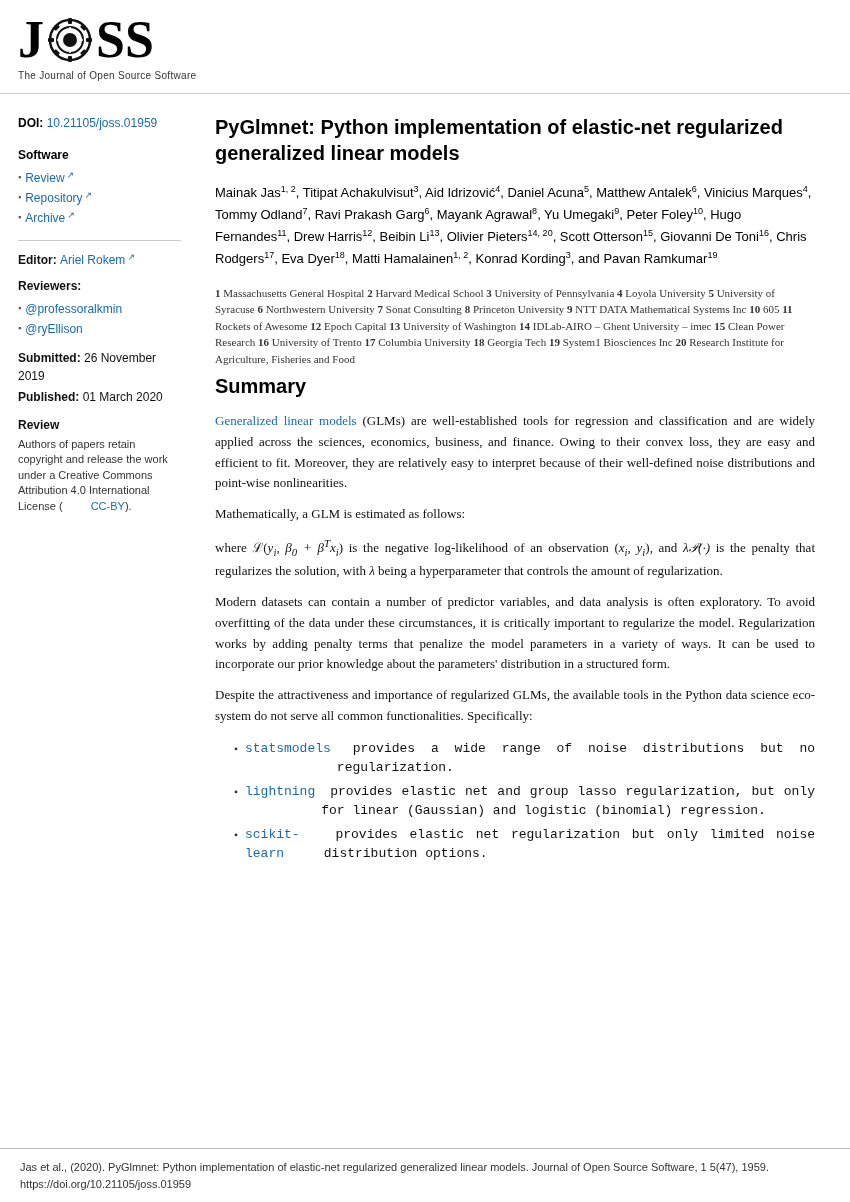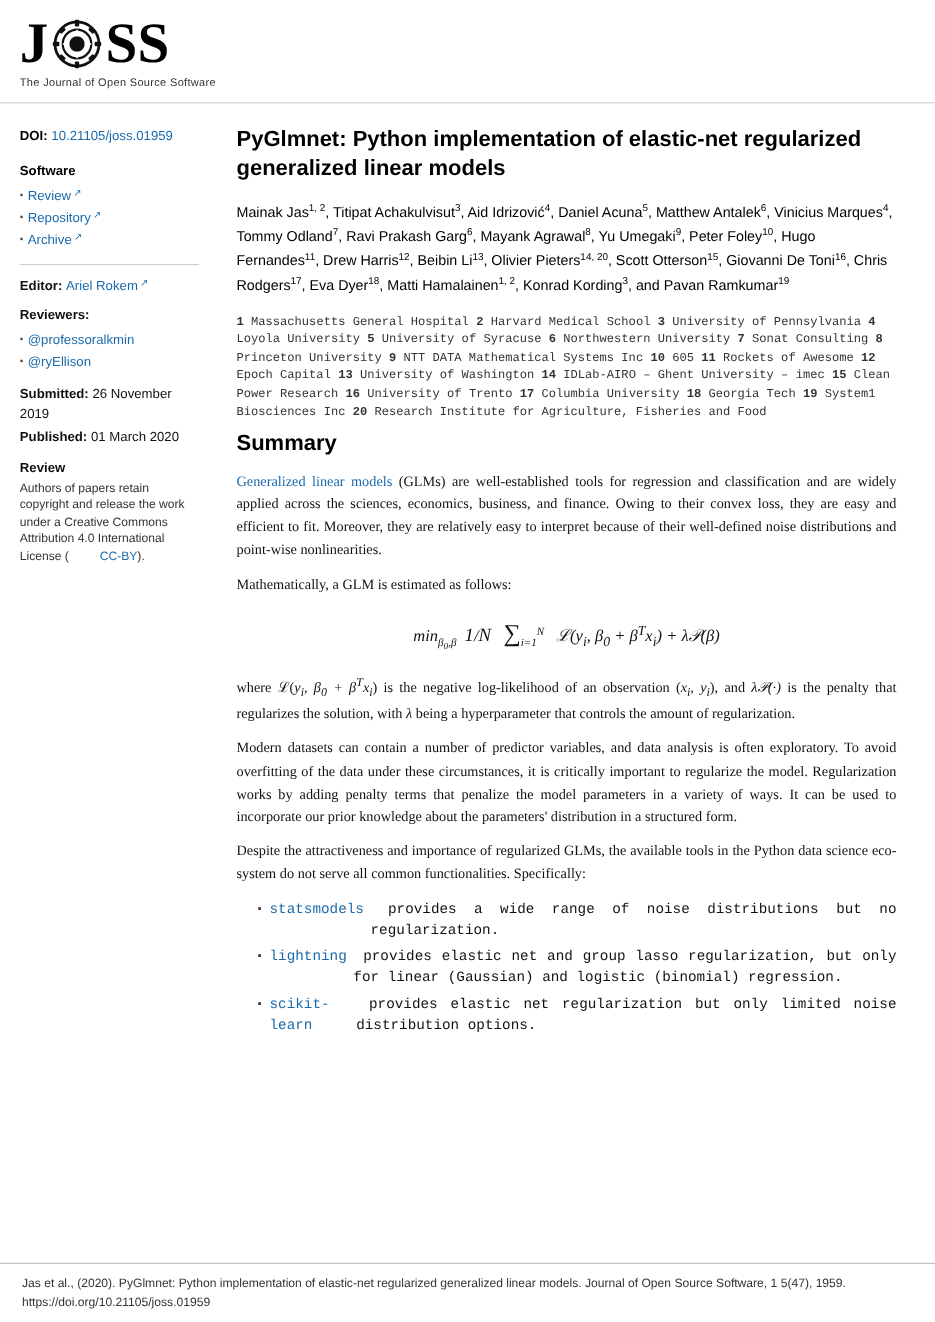--- a/index.html
+++ b/index.html
@@ -177,21 +177,21 @@
       font-family: Arial, sans-serif;
       margin-bottom: 14px;
       line-height: 1.6;
       color: #000;
     }
     .article-authors sup {
       font-size: 9px;
     }
     .affiliations {
       font-size: 11px;
-      font-family: Liberation Mono, monospace;
+      font-family: Liberation Serif, serif;
       color: #333;
       line-height: 1.5;
     }
     .affiliations span.aff-num {
       font-weight: bold;
     }
     .section-title {
       font-size: 20px;
       font-weight: bold;
       font-family: Arial, sans-serif;
@@ -376,30 +376,20 @@
       </div>
 
       <h2 class="section-title">Summary</h2>
 
       <p class="article-para">
         <a class="link-blue" href="#">Generalized linear models</a> (GLMs) are well-established tools for regression and classification and are widely applied across the sciences, economics, business, and finance. Owing to their convex loss, they are easy and efficient to fit. Moreover, they are relatively easy to interpret because of their well-defined noise distributions and point-wise nonlinearities.
       </p>
 
       <p class="article-para">Mathematically, a GLM is estimated as follows:</p>
 
-      <div class="math-block">
-        <span style="font-style:italic; font-family: 'Georgia', serif; font-size:15px;">
-          min<sub style="font-size:10px;">β<sub>0</sub>,β</sub>&nbsp;
-          <span style="font-size:17px;">1</span>/<span style="font-size:17px;">N</span>
-          &nbsp;
-          <span style="font-size:22px;">∑</span><sub style="font-size:10px;vertical-align:sub;">i=1</sub><sup style="font-size:10px;vertical-align:super;">N</sup>
-          &nbsp;
-          ℒ(y<sub>i</sub>, β<sub>0</sub> + β<sup>T</sup>x<sub>i</sub>) + λ𝒫(β)
-        </span>
-      </div>
 
       <p class="article-para">
         where ℒ(<span class="math-inline">y<sub>i</sub>, β<sub>0</sub> + β<sup>T</sup>x<sub>i</sub></span>) is the negative log-likelihood of an observation (<span class="math-inline">x<sub>i</sub>, y<sub>i</sub></span>), and <span class="math-inline">λ𝒫(·)</span> is the penalty that regularizes the solution, with <span class="math-inline">λ</span> being a hyperparameter that controls the amount of regularization.
       </p>
 
       <p class="article-para">Modern datasets can contain a number of predictor variables, and data analysis is often exploratory. To avoid overfitting of the data under these circumstances, it is critically important to regularize the model. Regularization works by adding penalty terms that penalize the model parameters in a variety of ways. It can be used to incorporate our prior knowledge about the parameters' distribution in a structured form.</p>
 
       <p class="article-para">Despite the attractiveness and importance of regularized GLMs, the available tools in the Python data science eco-system do not serve all common functionalities. Specifically:</p>
 
       <ul class="bullet-list">

